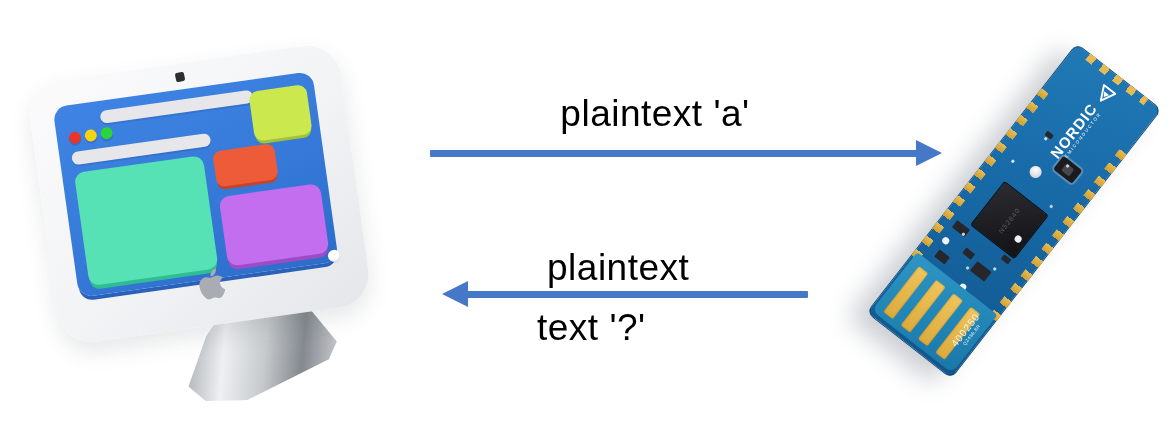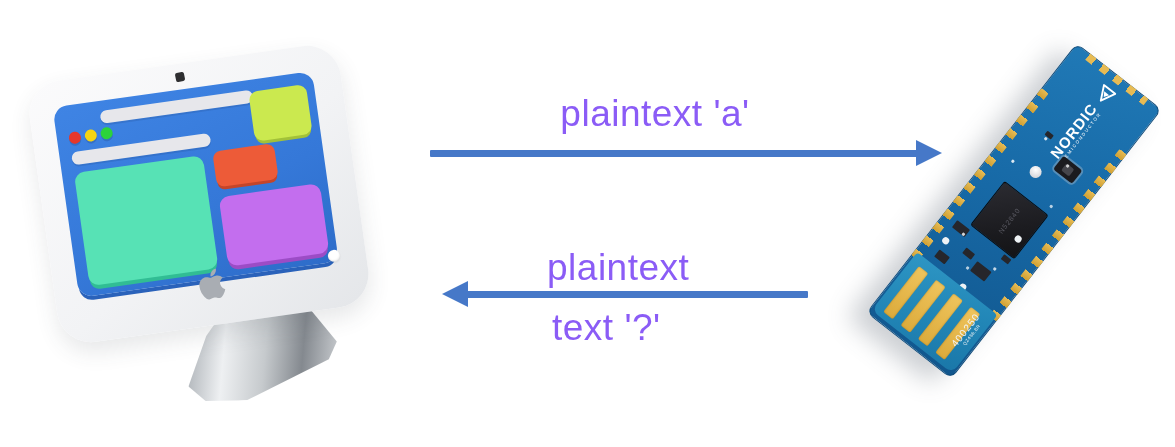--- a/index.html
+++ b/index.html
@@ -1,21 +1,21 @@
 <!DOCTYPE html>
 <html><head>
 <meta charset="utf-8">
 <style>
   html,body{margin:0;padding:0;background:#ffffff;}
   body{width:1175px;height:447px;position:relative;overflow:hidden;
        font-family:"Liberation Sans",sans-serif;}
   .abs{position:absolute;}
 
   
-  .msg-label{position:absolute;color:#8b5cf6;font-size:37px;line-height:1.1;
+  .msg-label{position:absolute;color:#000000;font-size:37px;line-height:1.1;
              letter-spacing:.5px;white-space:nowrap;}
 
   
   .shaft{position:absolute;height:7px;background:#4678c8;border-radius:1px;}
   .head-right{position:absolute;width:0;height:0;
               border-top:13px solid transparent;border-bottom:13px solid transparent;
               border-left:26px solid #4678c8;}
   .head-left{position:absolute;width:0;height:0;
              border-top:13px solid transparent;border-bottom:13px solid transparent;
              border-right:26px solid #4678c8;}
@@ -130,21 +130,21 @@
   </div>
 </div>
 
 <div class="msg-label" style="left:470px;top:94px;width:370px;text-align:center;">plaintext 'a'</div>
 <div>
   <div class="shaft" style="left:430px;top:150px;width:488px;"></div>
   <div class="head-right" style="left:916px;top:140px;"></div>
 </div>
 
 <div class="msg-label" style="left:547px;top:248px;">plaintext</div>
-<div class="msg-label" style="left:552px;top:308px;">text '?'</div>
+<div class="msg-label" style="left:537px;top:308px;">text '?'</div>
 <div>
   <div class="shaft" style="left:466px;top:291px;width:342px;"></div>
   <div class="head-left" style="left:442px;top:281px;"></div>
 </div>
 
 <div class="abs dongle-wrap">
   <div class="abs pcb">
     <div class="pad-row"></div>
     <div class="pad-col left"></div>
     <div class="pad-col right"></div>

